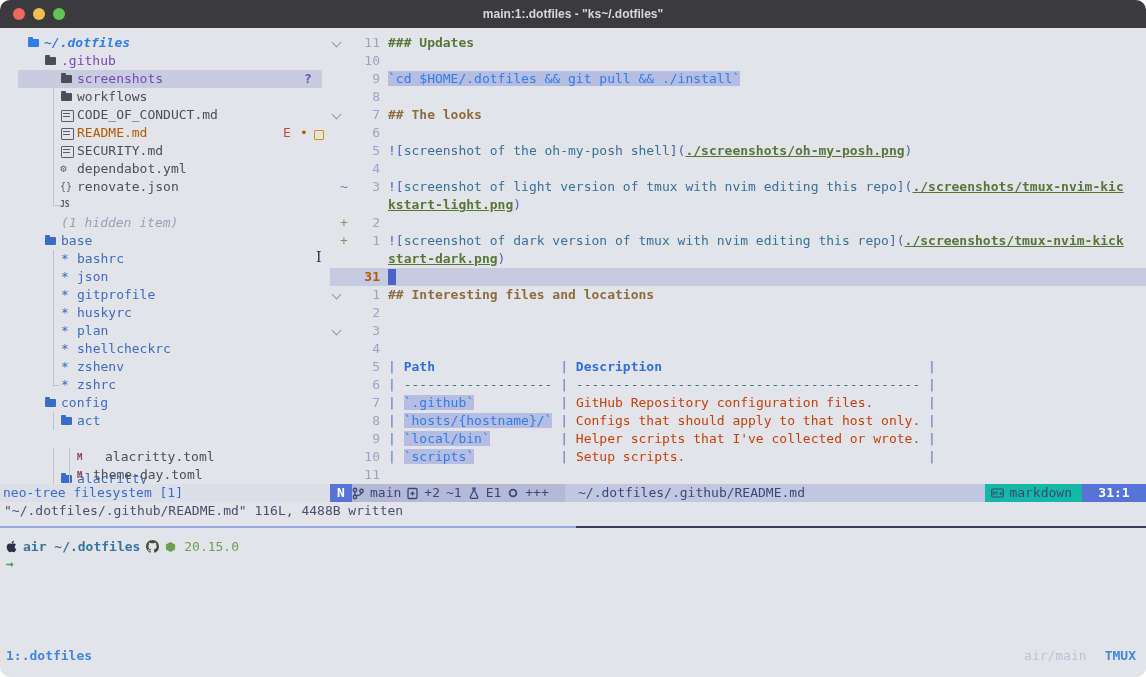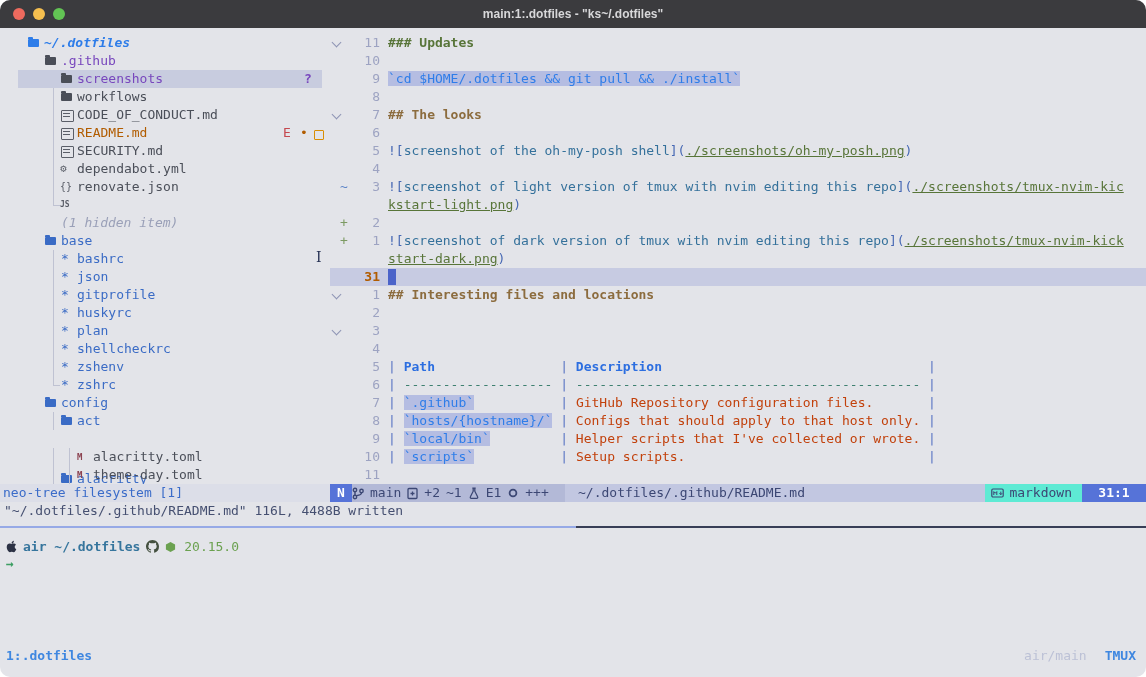--- a/index.html
+++ b/index.html
@@ -50,33 +50,33 @@
   .sg-chg{color:#5f85c8;}
   .num{left:10px;width:40px;text-align:right;color:#9da3c2;}
   .num.curn{color:#b15c00;font-weight:bold;}
   .txt{left:58px;}
   .cursor{position:absolute;left:58px;top:1px;width:8px;height:16px;background:#4b63c9;}
   .s-h2{color:#8c6c3e;font-weight:bold;}
   .s-h3{color:#587539;font-weight:bold;}
   .s-code{color:#2e7de9;background:#b5bde2;}
   .s-punct{color:#4668b4;}
   .s-alt{color:#35719b;}
-  .s-url{color:#587539;text-decoration:underline;}
+  .s-url{color:#587539;text-decoration:underline;font-weight:bold;}
   .s-pipe{color:#5a74c4;}
   .s-th{color:#2c6ee0;font-weight:bold;}
   .s-dash{color:#3e8070;}
   .s-cell{color:#c2410c;}
   
   .band{position:absolute;top:484px;height:18px;line-height:18px;}
   .sl-winbar{left:0;width:330px;background:#dcdee8;color:#3b6cc9;padding-left:3px;box-sizing:border-box;}
   .sl-mode{left:330px;width:22px;background:#5673d8;color:#fff;font-weight:bold;text-align:center;}
   .sl-git{left:352px;width:213px;background:#b3b9d7;color:#3c4774;display:flex;align-items:center;
           gap:6px;padding-left:0;box-sizing:border-box;}
   .sl-path{left:565px;width:420px;background:#c2c7e1;color:#3c4774;padding-left:13px;box-sizing:border-box;}
-  .sl-ft{left:985px;width:97px;background:#5eead4;color:#3c4774;display:flex;align-items:center;
+  .sl-ft{left:985px;width:97px;background:#14b8a6;color:#3c4774;display:flex;align-items:center;
          justify-content:flex-end;gap:5px;padding-right:10px;box-sizing:border-box;}
   .sl-pos{left:1082px;width:64px;background:#5673d8;color:#fff;font-weight:bold;text-align:center;}
   .cmdline{position:absolute;top:502px;left:4px;height:18px;line-height:18px;color:#465071;white-space:pre;}
   .pb{position:absolute;top:526px;height:2px;}
   .pb-l{left:0;width:576px;background:#96a9e6;}
   .pb-r{left:576px;right:0;background:#383e57;}
   .prompt{position:absolute;top:537px;left:6px;height:18px;display:flex;align-items:center;gap:6px;white-space:pre;}
   .p-path{color:#36759d;font-weight:bold;}
   .p-node{color:#6ba150;}
   .arrow{position:absolute;top:555px;left:6px;height:18px;line-height:18px;color:#3d9e63;font-weight:bold;}
@@ -116,21 +116,21 @@
       <div class="srow" style="top: 268px;"><span class="guide" style="left: 53px;"></span><span class="ico ic-txt" style="font-size: 13px; left: 61px; color: rgb(58, 107, 197);">*</span><span class="lab c-blue" style="left: 77px;">json</span></div>
       <div class="srow" style="top: 286px;"><span class="guide" style="left: 53px;"></span><span class="ico ic-txt" style="font-size: 13px; left: 61px; color: rgb(58, 107, 197);">*</span><span class="lab c-blue" style="left: 77px;">gitprofile</span></div>
       <div class="srow" style="top: 304px;"><span class="guide" style="left: 53px;"></span><span class="ico ic-txt" style="font-size: 13px; left: 61px; color: rgb(58, 107, 197);">*</span><span class="lab c-blue" style="left: 77px;">huskyrc</span></div>
       <div class="srow" style="top: 322px;"><span class="guide" style="left: 53px;"></span><span class="ico ic-txt" style="font-size: 13px; left: 61px; color: rgb(58, 107, 197);">*</span><span class="lab c-blue" style="left: 77px;">plan</span></div>
       <div class="srow" style="top: 340px;"><span class="guide" style="left: 53px;"></span><span class="ico ic-txt" style="font-size: 13px; left: 61px; color: rgb(58, 107, 197);">*</span><span class="lab c-blue" style="left: 77px;">shellcheckrc</span></div>
       <div class="srow" style="top: 358px;"><span class="guide" style="left: 53px;"></span><span class="ico ic-txt" style="font-size: 13px; left: 61px; color: rgb(58, 107, 197);">*</span><span class="lab c-blue" style="left: 77px;">zshenv</span></div>
       <div class="srow" style="top: 376px;"><span class="guide corner" style="left: 53px;"></span><span class="ico ic-txt" style="font-size: 13px; left: 61px; color: rgb(58, 107, 197);">*</span><span class="lab c-blue" style="left: 77px;">zshrc</span></div>
       <div class="srow" style="top: 394px;"><span class="ico ic-dir" style="left: 45px; color: rgb(58, 107, 197);"></span><span class="lab c-blue" style="left: 61px;">config</span></div>
       <div class="srow" style="top: 412px;"><span class="guide" style="left: 53px;"></span><span class="ico ic-dir" style="left: 61px; color: rgb(58, 107, 197);"></span><span class="lab c-blue" style="left: 77px;">act</span></div>
       <div class="srow" style="top: 430px; margin-top: 40px;"><span class="guide" style="left: 53px;"></span><span class="ico ic-dir" style="left: 61px; color: rgb(58, 107, 197);"></span><span class="lab c-blue" style="left: 77px;">alacritty</span></div>
-      <div class="srow" style="top: 448px;"><span class="guide" style="left: 53px;"></span><span class="guide" style="left: 69px;"></span><span class="ico ic-txt" style="font-size: 9px; font-weight: bold; left: 77px; color: rgb(140, 67, 81);">M</span><span class="lab c-plain" style="left: 93px; text-align: center;">alacritty.toml</span></div>
+      <div class="srow" style="top: 448px;"><span class="guide" style="left: 53px;"></span><span class="guide" style="left: 69px;"></span><span class="ico ic-txt" style="font-size: 9px; font-weight: bold; left: 77px; color: rgb(140, 67, 81);">M</span><span class="lab c-plain" style="left: 105px; text-align: center;">alacritty.toml</span></div>
       <div class="srow" style="top: 466px;"><span class="guide" style="left: 53px;"></span><span class="guide" style="left: 69px;"></span><span class="ico ic-txt" style="font-size: 9px; font-weight: bold; left: 77px; color: rgb(140, 67, 81);">M</span><span class="lab c-plain" style="left: 93px;">theme-day.toml</span></div>
     </div>
   <div id="buf">
       <div class="erow" style="top: 34px;"><span class="fold"></span><span class="num">11</span><span class="txt"><span class="s-h3">### Updates</span></span></div>
       <div class="erow" style="top: 52px;"><span class="num">10</span><span class="txt"></span></div>
       <div class="erow" style="top: 70px;"><span class="num">9</span><span class="txt"><span class="s-code">`cd $HOME/.dotfiles &amp;&amp; git pull &amp;&amp; ./install`</span></span></div>
       <div class="erow" style="top: 88px;"><span class="num">8</span><span class="txt"></span></div>
       <div class="erow" style="top: 106px;"><span class="fold"></span><span class="num">7</span><span class="txt"><span class="s-h2">## The looks</span></span></div>
       <div class="erow" style="top: 124px;"><span class="num">6</span><span class="txt"></span></div>
       <div class="erow" style="top: 142px;"><span class="num">5</span><span class="txt"><span class="s-punct">![</span><span class="s-alt">screenshot of the oh-my-posh shell</span><span class="s-punct">](</span><span class="s-url">./screenshots/oh-my-posh.png</span><span class="s-punct">)</span></span></div>

